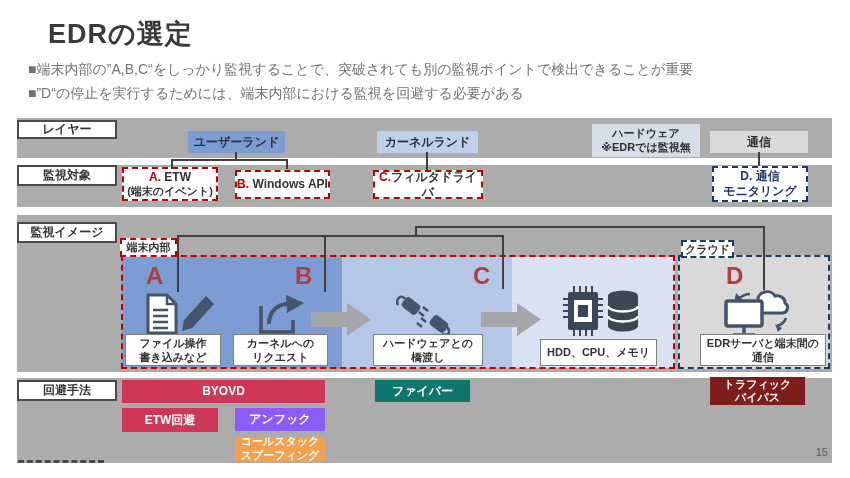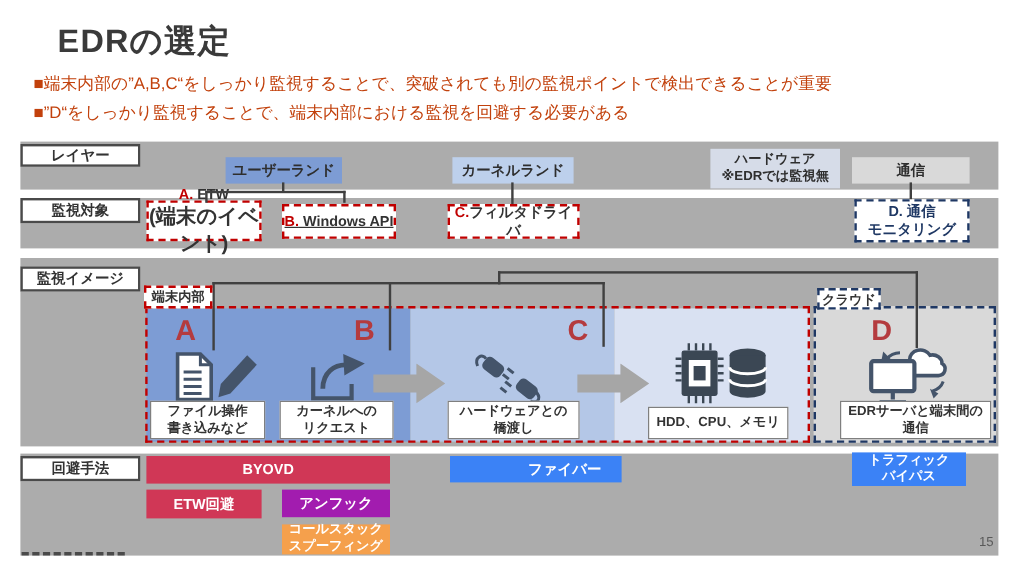--- a/index.html
+++ b/index.html
@@ -27,34 +27,34 @@
   .icon{position:absolute;z-index:4;}
   .cap{position:absolute;background:#fff;border:1px solid #7f7f7f;box-sizing:border-box;
        font-weight:bold;font-size:11px;color:#333;z-index:5;
        display:flex;align-items:center;justify-content:center;text-align:center;
        white-space:pre-line;line-height:1.3;}
   .evade{position:absolute;color:#fff;font-weight:bold;font-size:12px;
          display:flex;align-items:center;justify-content:center;text-align:center;
          white-space:pre-line;line-height:1.2;}
   .title{position:absolute;left:48px;top:16px;font-size:27px;font-weight:bold;
          color:#3a3a3a;letter-spacing:1px;}
-  .bullet{position:absolute;left:28px;font-size:14px;color:#c2410c;}
+  .bullet{position:absolute;left:28px;font-size:14px;color:#737373;}
   .pagenum{position:absolute;left:800px;top:446px;width:28px;text-align:right;
            font-size:11px;color:#595959;}
   .footerdash{position:absolute;left:18px;top:460px;width:86px;height:0;
               border-top:3px dashed #4a4a4a;}
 </style>
 </head>
 <body>
 
 <div id="slide">
 
   <div class="title">EDRの選定</div>
   <div class="bullet" style="top:61px;">■端末内部の”A,B,C“をしっかり監視することで、突破されても別の監視ポイントで検出できることが重要</div>
-  <div class="bullet" style="top:85px;">■”D“をしっかり監視することで、端末内部における監視を回避する必要がある</div>
+  <div class="bullet" style="top:85px;">■”D“の停止を実行するためには、端末内部における監視を回避する必要がある</div>
 
   <div class="band" style="top:118px;height:40px;"></div>
   <div class="band" style="top:165px;height:42px;"></div>
   <div class="band" style="top:215px;height:157px;"></div>
   <div class="band" style="top:378px;height:85px;"></div>
 
   <div class="rowlabel" style="left:17px;top:120px;width:100px;height:19px;">レイヤー</div>
   <div class="rowlabel" style="left:17px;top:165px;width:100px;height:21px;">監視対象</div>
   <div class="rowlabel" style="left:17px;top:222px;width:100px;height:21px;">監視イメージ</div>
   <div class="rowlabel" style="left:17px;top:380px;width:100px;height:21px;">回避手法</div>
@@ -67,23 +67,23 @@
 
   <div class="conn" style="left:235px;top:152px;width:2px;height:8px;"></div>
   <div class="conn" style="left:171px;top:159px;width:117px;height:2px;"></div>
   <div class="conn" style="left:171px;top:159px;width:2px;height:10px;"></div>
   <div class="conn" style="left:286px;top:159px;width:2px;height:10px;"></div>
   <div class="conn" style="left:426px;top:152px;width:2px;height:18px;"></div>
   <div class="conn" style="left:758px;top:152px;width:2px;height:14px;"></div>
 
   <div class="targetbox" style="left:122px;top:167px;width:96px;height:34px;">
     <span><span class="red">A.</span><span> ETW</span></span>
-    <span style="font-size:17px;">(端末のイベント)</span>
+    <span style="font-size:11px;">(端末のイベント)</span>
   </div>
-  <div class="targetbox" style="left:235px;top:170px;width:95px;height:29px;text-decoration:underline;">
+  <div class="targetbox" style="left:235px;top:170px;width:95px;height:29px;">
     <span><span class="red">B.</span><span> Windows API</span></span>
   </div>
   <div class="targetbox" style="left:373px;top:170px;width:110px;height:29px;">
     <span><span class="red">C.</span><span>フィルタドライバ</span></span>
   </div>
   <div class="targetbox navy" style="left:712px;top:166px;width:96px;height:36px;border-color:#1f3864;">
     <span>D. 通信</span>
     <span>モニタリング</span>
   </div>
 
@@ -157,23 +157,23 @@
   <div class="cap" style="left:233px;top:334px;width:95px;height:32px;">カーネルへの
 リクエスト</div>
   <div class="cap" style="left:373px;top:334px;width:110px;height:32px;">ハードウェアとの
 橋渡し</div>
   <div class="cap" style="left:540px;top:339px;width:117px;height:27px;">HDD、CPU、メモリ</div>
   <div class="cap" style="left:700px;top:334px;width:126px;height:32px;">EDRサーバと端末間の
 通信</div>
 
   <div class="evade" style="left:122px;top:380px;width:203px;height:23px;background:#d03756;">BYOVD</div>
   <div class="evade" style="left:122px;top:408px;width:96px;height:24px;background:#d03756;">ETW回避</div>
-  <div class="evade" style="left:235px;top:408px;width:90px;height:23px;background:#a21caf;">アンフック</div>
+  <div class="evade" style="left:235px;top:408px;width:90px;height:23px;background:#8b5cf6;">アンフック</div>
   <div class="evade" style="left:235px;top:437px;width:90px;height:25px;background:#f5a04c;font-size:11px;font-family:Liberation Mono, monospace;">コールスタック
 スプーフィング</div>
-  <div class="evade" style="left:375px;top:380px;width:95px;height:22px;background:#3b82f6;padding-left:48px;">ファイバー</div>
-  <div class="evade" style="left:710px;top:377px;width:95px;height:28px;background:#3b82f6;font-size:11px;">トラフィック
+  <div class="evade" style="left:375px;top:380px;width:95px;height:22px;background:#0f766e;">ファイバー</div>
+  <div class="evade" style="left:710px;top:377px;width:95px;height:28px;background:#7f1d1d;font-size:11px;">トラフィック
 バイパス</div>
 
   <div class="footerdash"></div>
   <div class="pagenum">15</div>
 
 </div>
 
 </body></html>

